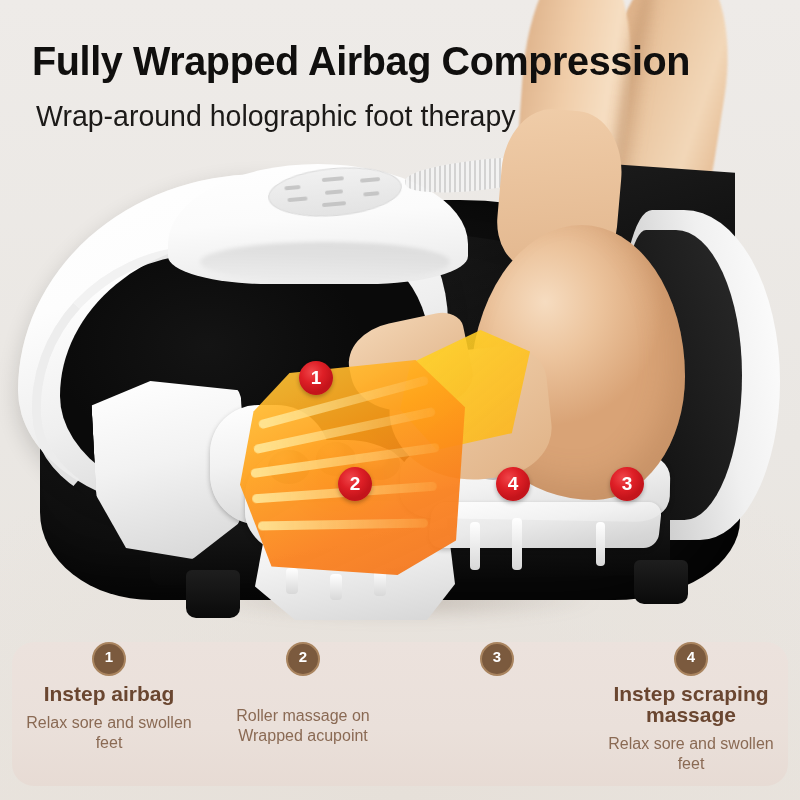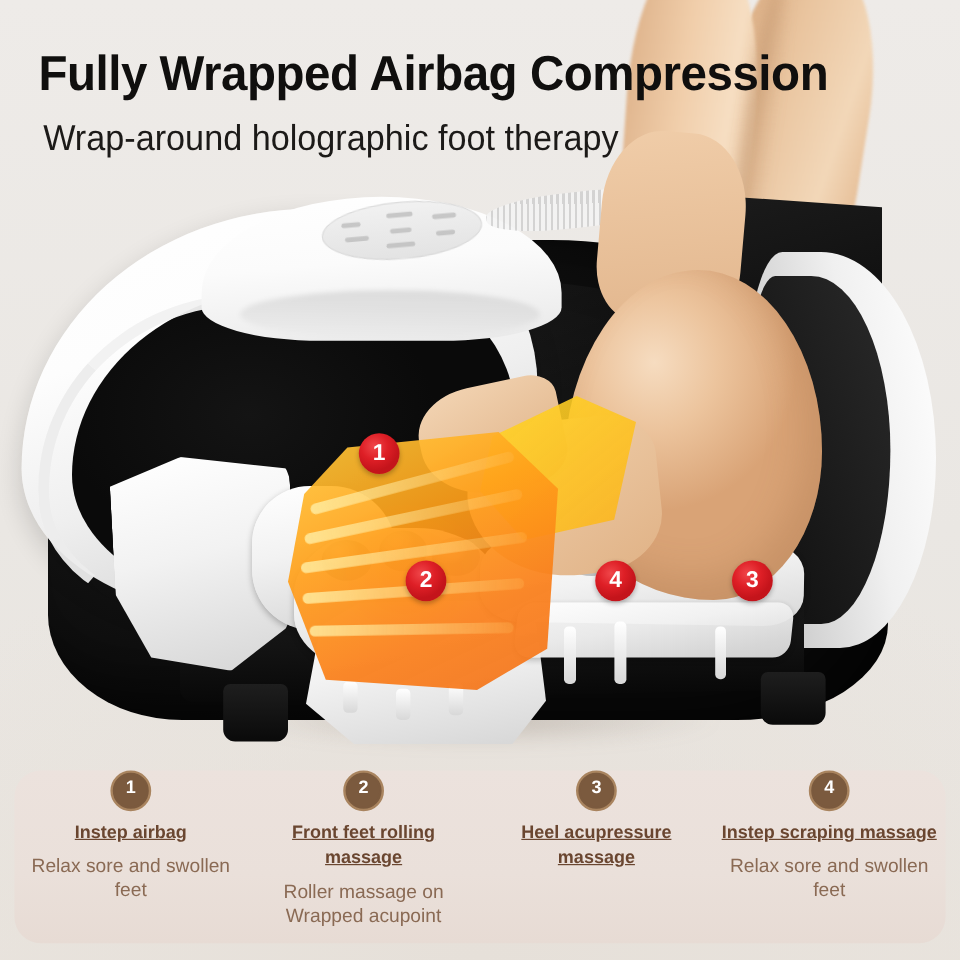--- a/index.html
+++ b/index.html
@@ -366,26 +366,25 @@
     box-shadow: inset 0 0 0 2px #7b5a3e;
     color: #ffffff;
     font-size: 15px;
     font-weight: 700;
     line-height: 26px;
     position: relative;
     top: -21px;
   }
   .cap-title {
     margin: -14px 0 0 0;
-    font-size: 15px;
+    font-size: 21px;
     line-height: 21px;
     font-weight: 700;
     color: #6a4630;
     padding: 0 6px;
-    text-decoration: underline;
   }
   .cap-desc {
     margin: 9px 0 0 0;
     font-size: 16px;
     line-height: 20px;
     font-weight: 400;
     color: #8a6a54;
     padding: 0 6px;
   }
 </style>
@@ -485,27 +484,25 @@
   <div class="caption-panel">
 
     <div class="cap-col">
       <div class="badge">1</div>
       <p class="cap-title">Instep airbag</p>
       <p class="cap-desc">Relax sore and swollen feet</p>
     </div>
 
     <div class="cap-col">
       <div class="badge">2</div>
-      <p class="cap-title">Front feet rolling massage</p>
       <p class="cap-desc">Roller massage on Wrapped acupoint</p>
     </div>
 
     <div class="cap-col">
       <div class="badge">3</div>
-      <p class="cap-title">Heel acupressure massage</p>
     </div>
 
     <div class="cap-col">
       <div class="badge">4</div>
       <p class="cap-title">Instep scraping massage</p>
       <p class="cap-desc">Relax sore and swollen feet</p>
     </div>
 
   </div>
 

